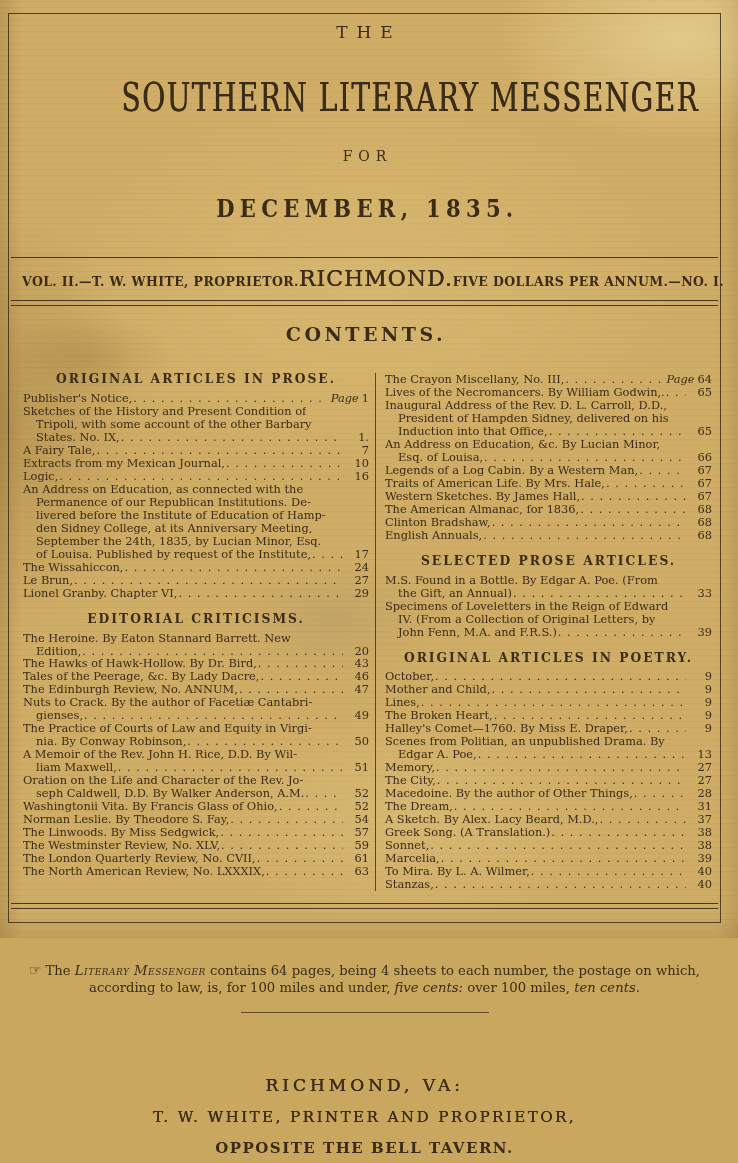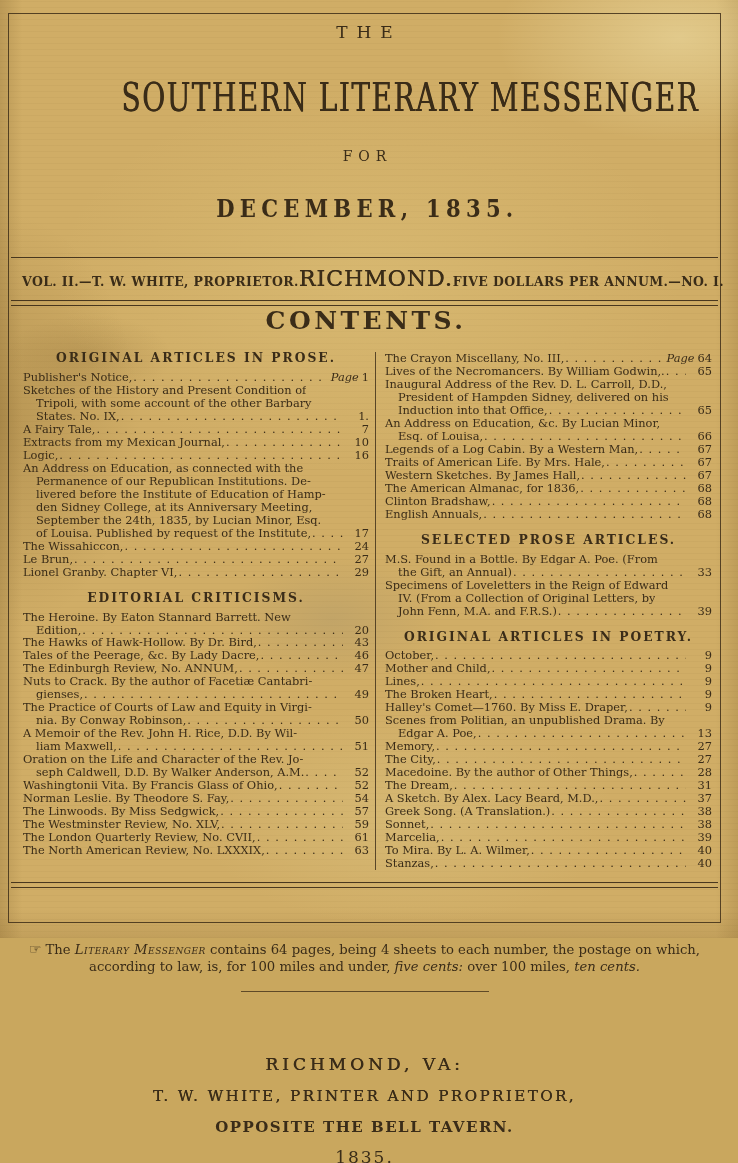--- a/index.html
+++ b/index.html
@@ -50,23 +50,23 @@
   .dr-top{margin-top:9px;}
   .dr-contents-end{margin-top:12px;}
   
   .info-line{
     display:flex;align-items:baseline;justify-content:space-between;
     margin-top:8px;padding:0 13px;
   }
   .info-left,.info-right{font-size:12.5px;font-weight:bold;letter-spacing:.4px;white-space:nowrap;}
   .info-center{font-size:22px;letter-spacing:1px;text-shadow:.4px 0 0 currentColor;white-space:nowrap;}
   
-  .contents-heading{font-size:25px;font-weight:bold;letter-spacing:3.5px;text-indent:3px;}
+  .contents-heading{margin-top:17px;font-size:19px;font-weight:bold;letter-spacing:3.5px;text-indent:3px;}
   .toc{
-    display:flex;margin-top:17px;padding:0 8px 0 14px;
+    display:flex;margin-top:28px;padding:0 8px 0 14px;
     font-size:11.4px;line-height:12.95px;
   }
   .toc-col{overflow:hidden;}
   .toc-col-left{width:346px;}
   .toc-col-right{flex:1;min-width:0;padding-left:9px;}
   .toc-divider{width:1px;background:rgba(58,42,22,.8);margin-left:6px;flex:0 0 1px;}
   .toc-heading{
     text-align:center;font-size:12.3px;font-weight:bold;letter-spacing:2px;
     margin:13px 0 6px 0;white-space:nowrap;
   }

